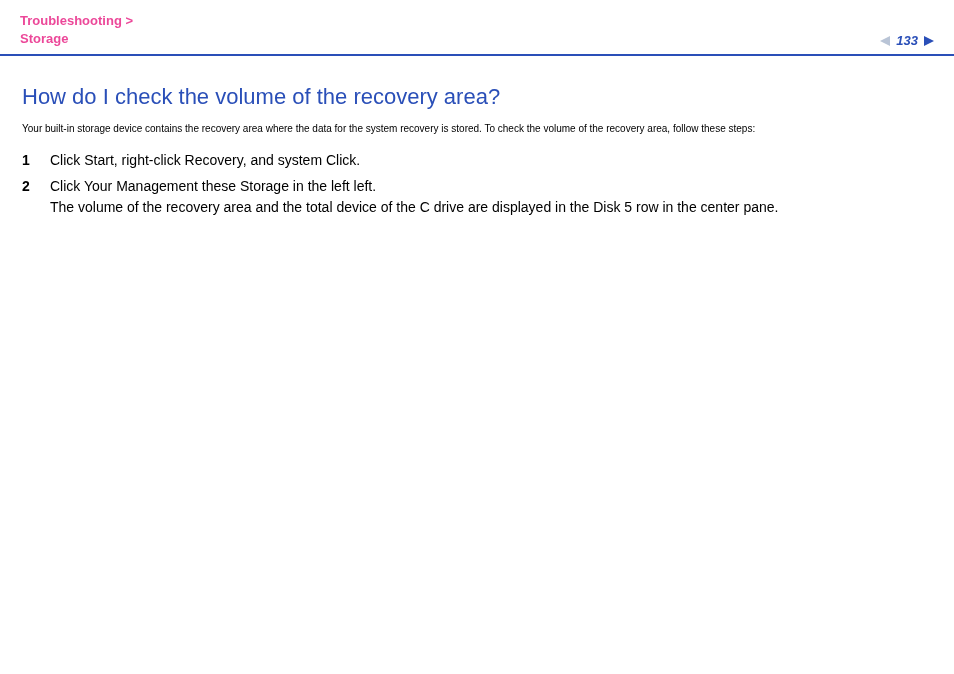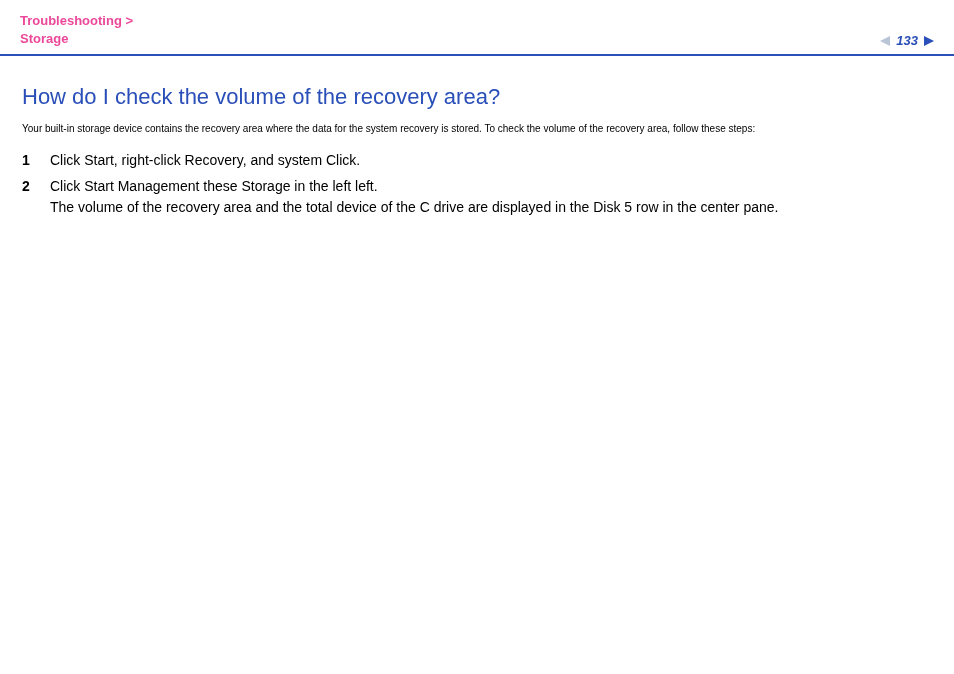--- a/index.html
+++ b/index.html
@@ -112,17 +112,17 @@
 <hr class="divider">
 
 <div class="content">
   <h1 class="title">How do I check the volume of the recovery area?</h1>
   <p class="intro">Your built-in storage device contains the recovery area where the data for the system recovery is stored. To check the volume of the recovery area, follow these steps:</p>
   <ol class="steps">
       <li>
         <div><span>Click </span><span class="b">Start</span><span>, right-click </span><span class="b">Recovery</span><span>, and system </span><span class="b">Click</span><span>.</span></div>
       </li>
       <li>
-        <div><span>Click </span><span class="b">Start Management</span><span> these </span><span class="b">Storage</span><span> in the left left.</span></div>
+        <div><span>Click </span><span class="b">Your Management</span><span> these </span><span class="b">Storage</span><span> in the left left.</span></div>
         <div><span>The volume of the recovery area and the total device of the C drive are displayed in the </span><span class="b">Disk 5</span><span> row in the center pane.</span></div>
       </li>
     </ol>
 </div>
 
 </body></html>

